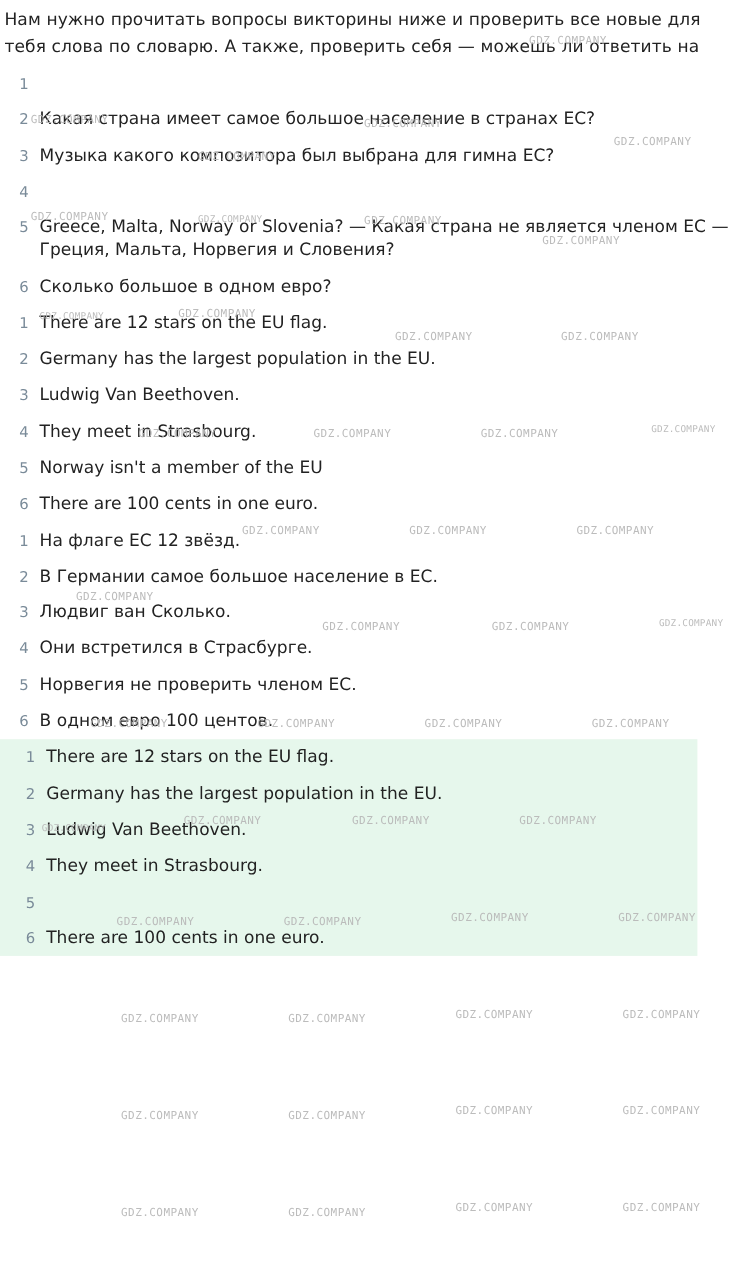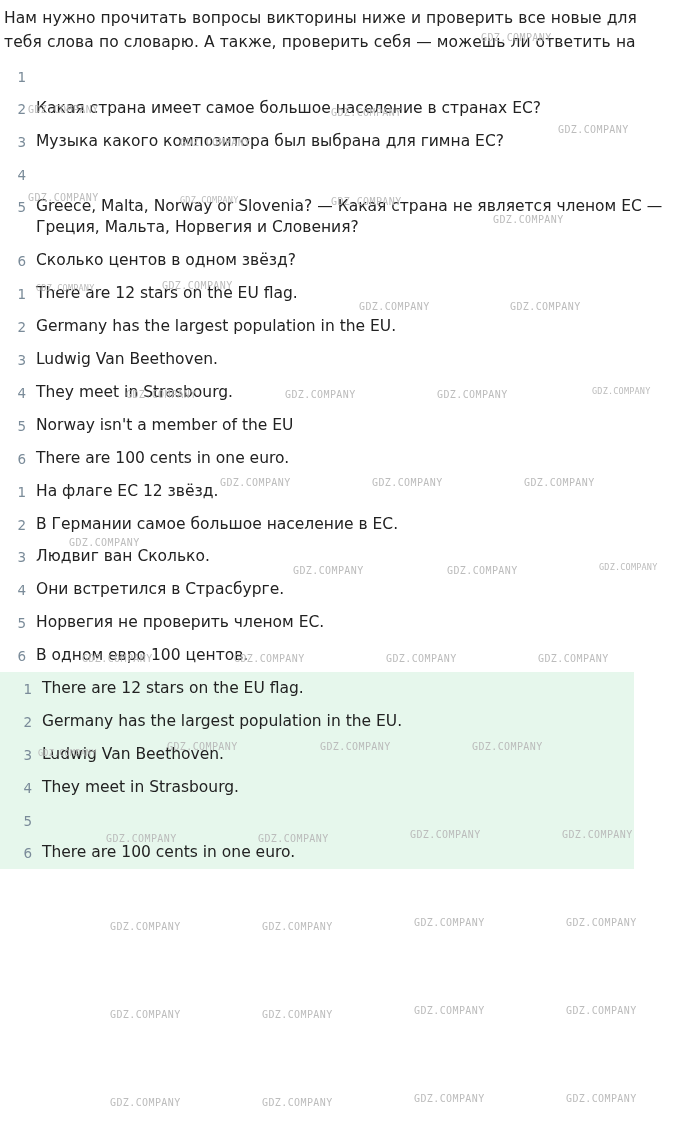--- a/index.html
+++ b/index.html
@@ -104,21 +104,21 @@
       </li>
       <li class="list-item">
         <span class="num">4</span>
       </li>
       <li class="list-item">
         <span class="num">5</span>
         <span class="txt">Greece, Malta, Norway or Slovenia? — Какая страна не является членом ЕС — Греция, Мальта, Норвегия и Словения?</span>
       </li>
       <li class="list-item">
         <span class="num">6</span>
-        <span class="txt">Сколько центов в одном звёзд?</span>
+        <span class="txt">Сколько большое в одном евро?</span>
       </li>
     </ul>
   </div>
 
   <div class="block">
     <ul class="list">
       <li class="list-item">
         <span class="num">1</span>
         <span class="txt">There are 12 stars on the EU flag.</span>
       </li>

